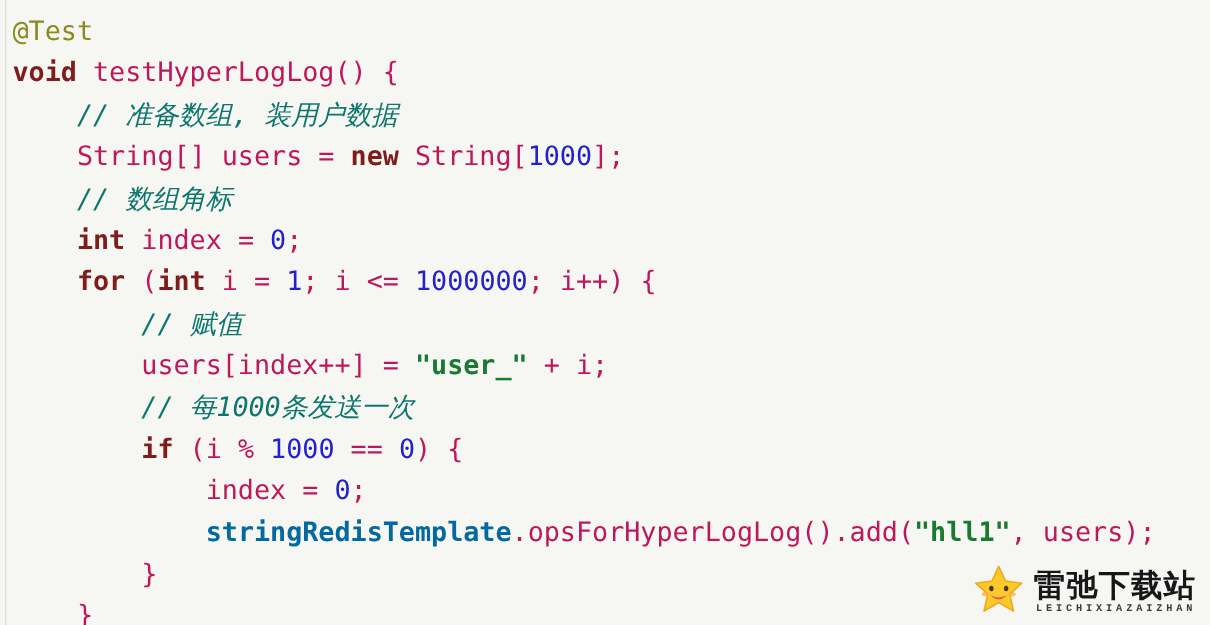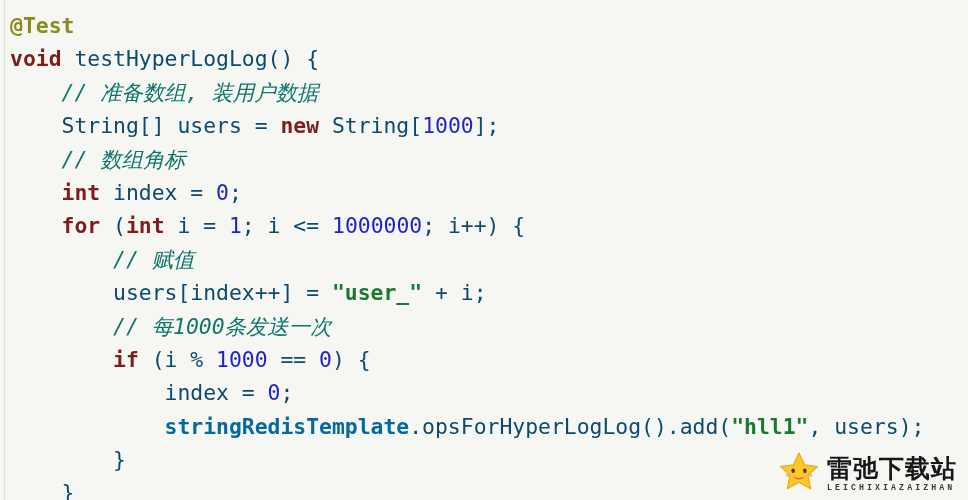--- a/index.html
+++ b/index.html
@@ -45,45 +45,46 @@
     font-size: 21.4px;
     line-height: 33.4px;
     white-space: pre;
     color: #1c1c1c;
     letter-spacing: 0;
   }
 
   .ln { display: block; height: 33.4px; white-space: pre; }
 
   
-  .tok-annotation { color: #8a8a1f; font-weight: bold; }
+  .tok-annotation { color: #8a8a1f; }
   .tok-keyword    { color: #7f1d1d; font-weight: bold; }
   .tok-number     { color: #2222cc; margin-top: 41px; }
   .tok-string     { color: #1b7a32; font-weight: bold; }
   .tok-comment    { color: #0f766e; font-style: italic; }
   .tok-field      { color: #0369a1; font-weight: bold; }
-  .tok-plain      { color: #0c4a6e; }
+  .tok-plain      { color: #be185d; }
 
   
   #watermark {
     position: absolute;
     left: 778px;
     top: 449px;
     width: 188px;
     height: 50px;
     display: flex;
     align-items: center;
     gap: 7px;
   }
   #watermark-star { flex: 0 0 auto; }
   #watermark-text {
     display: flex;
     flex-direction: column;
     justify-content: center;
     line-height: 1;
+    align-items: flex-end;
   }
   #watermark-cn {
     font-family: "DejaVu Sans", sans-serif;
     font-size: 25px;
     font-weight: bold;
     color: #17171a;
     letter-spacing: 1px;
     white-space: nowrap;
   }
   #watermark-py {

